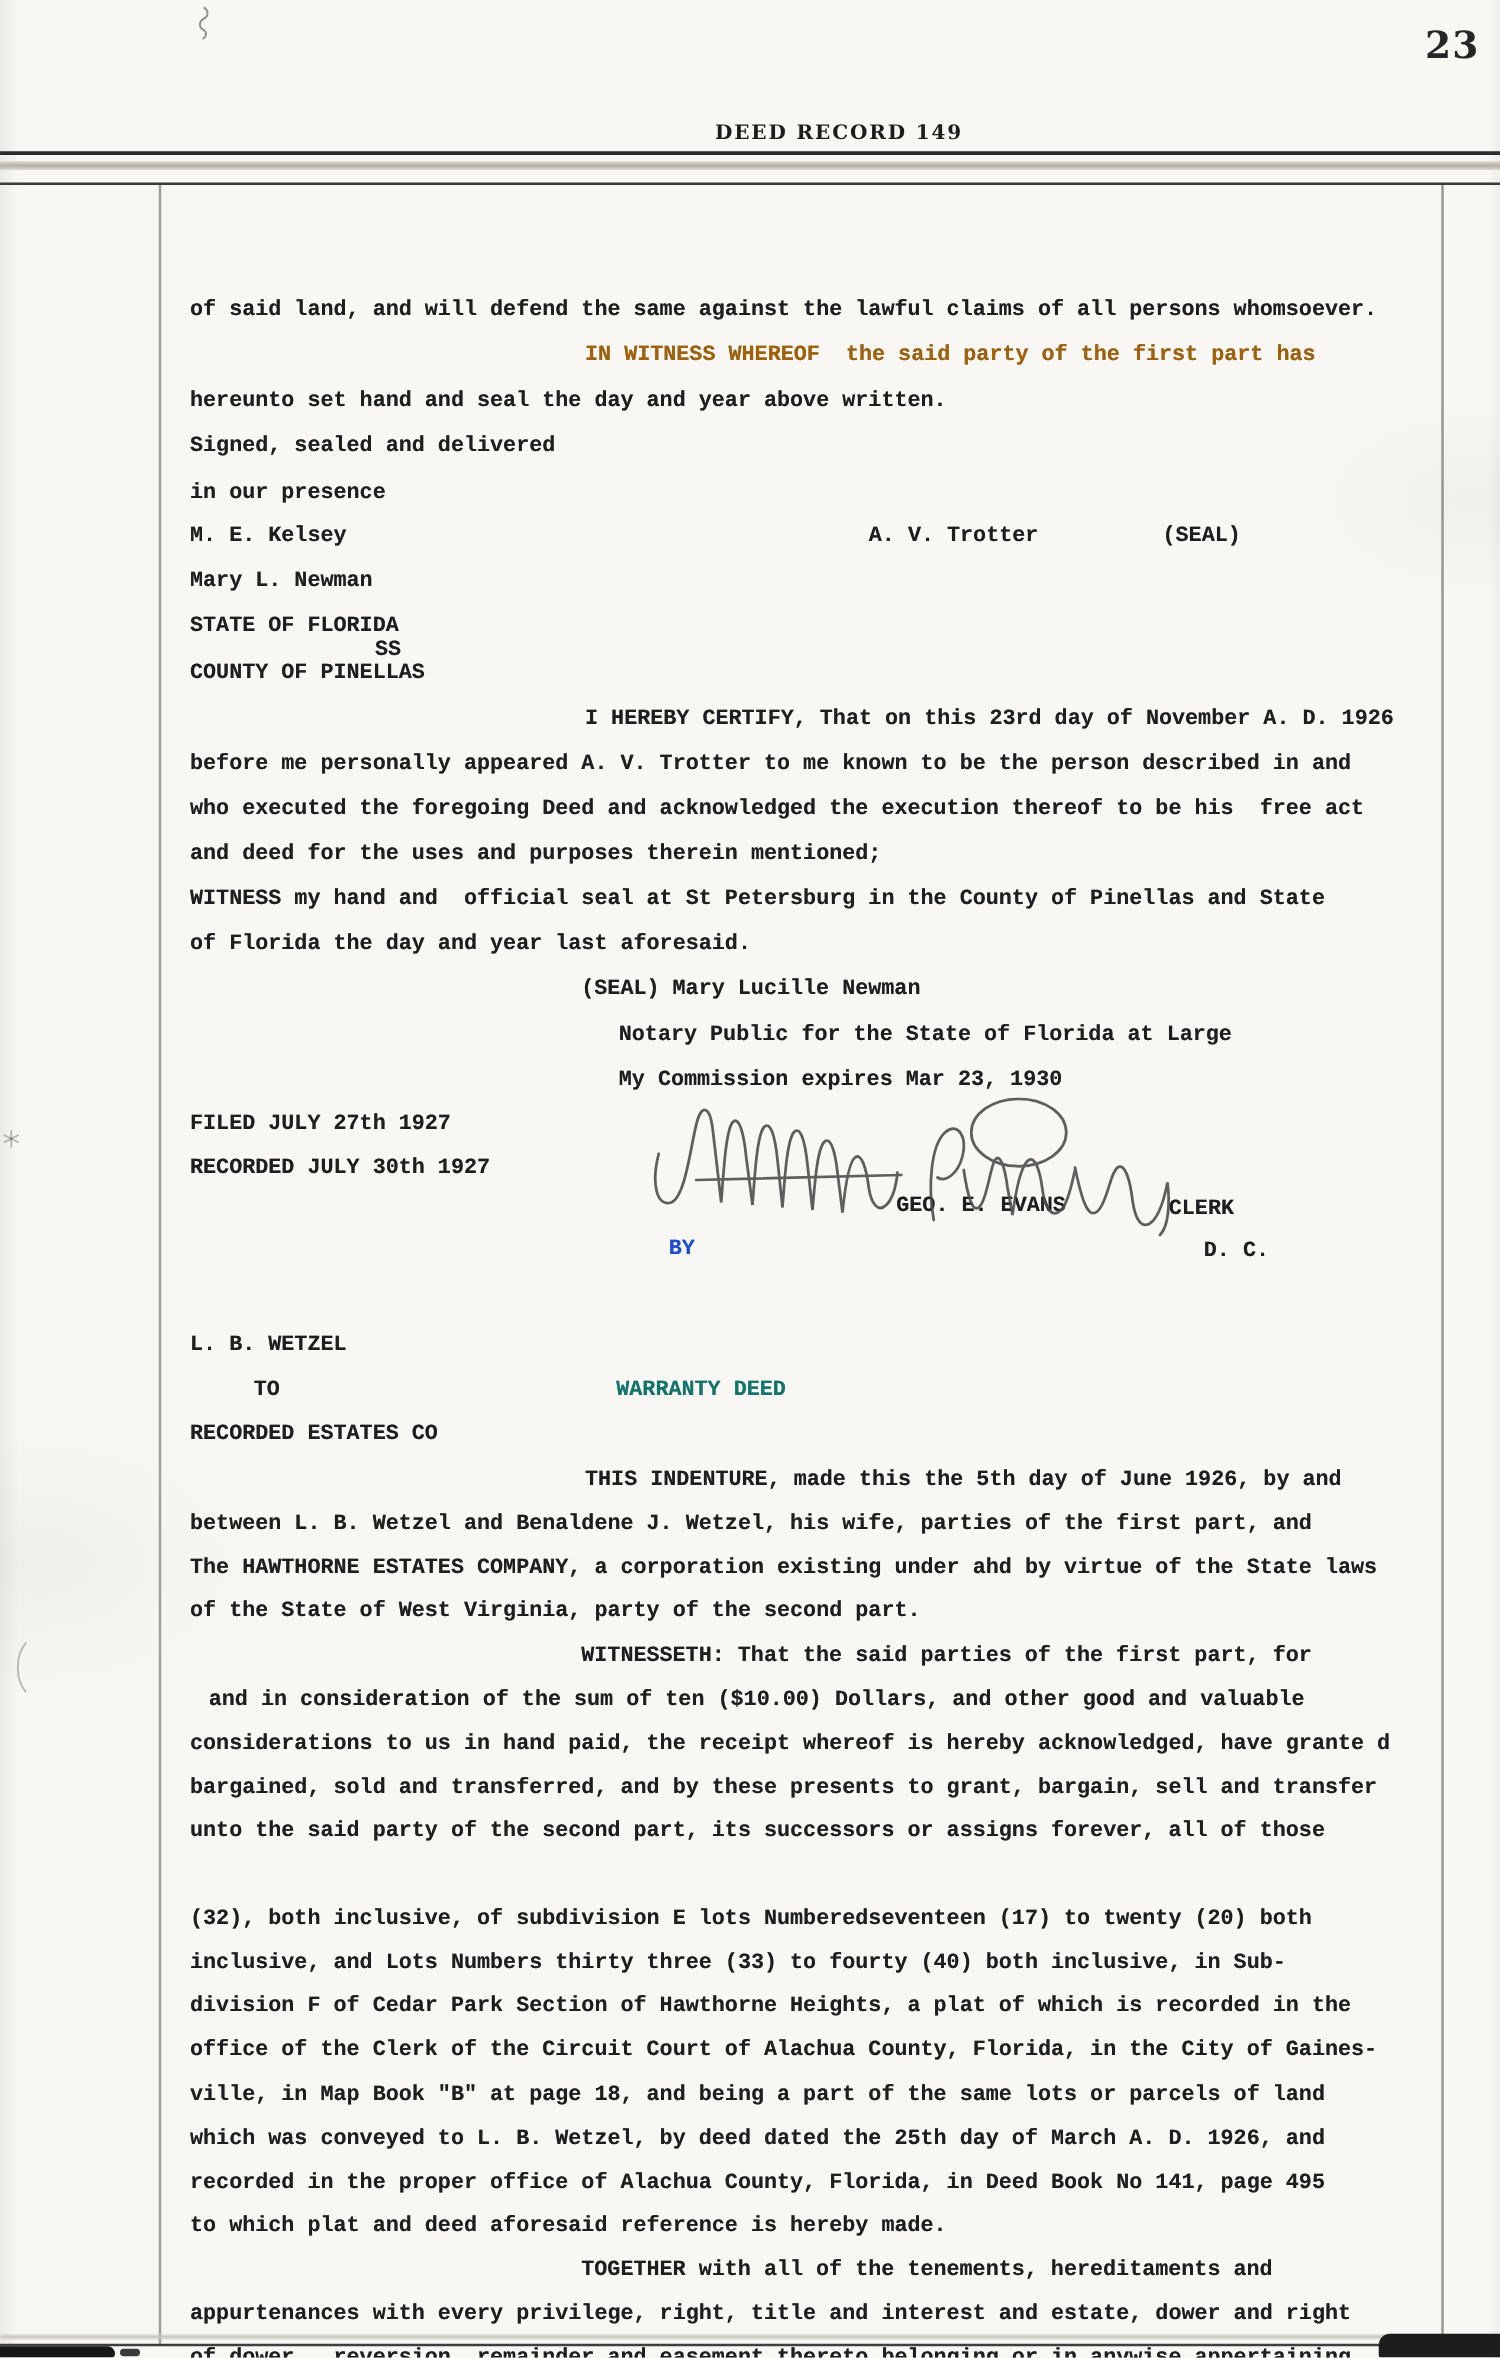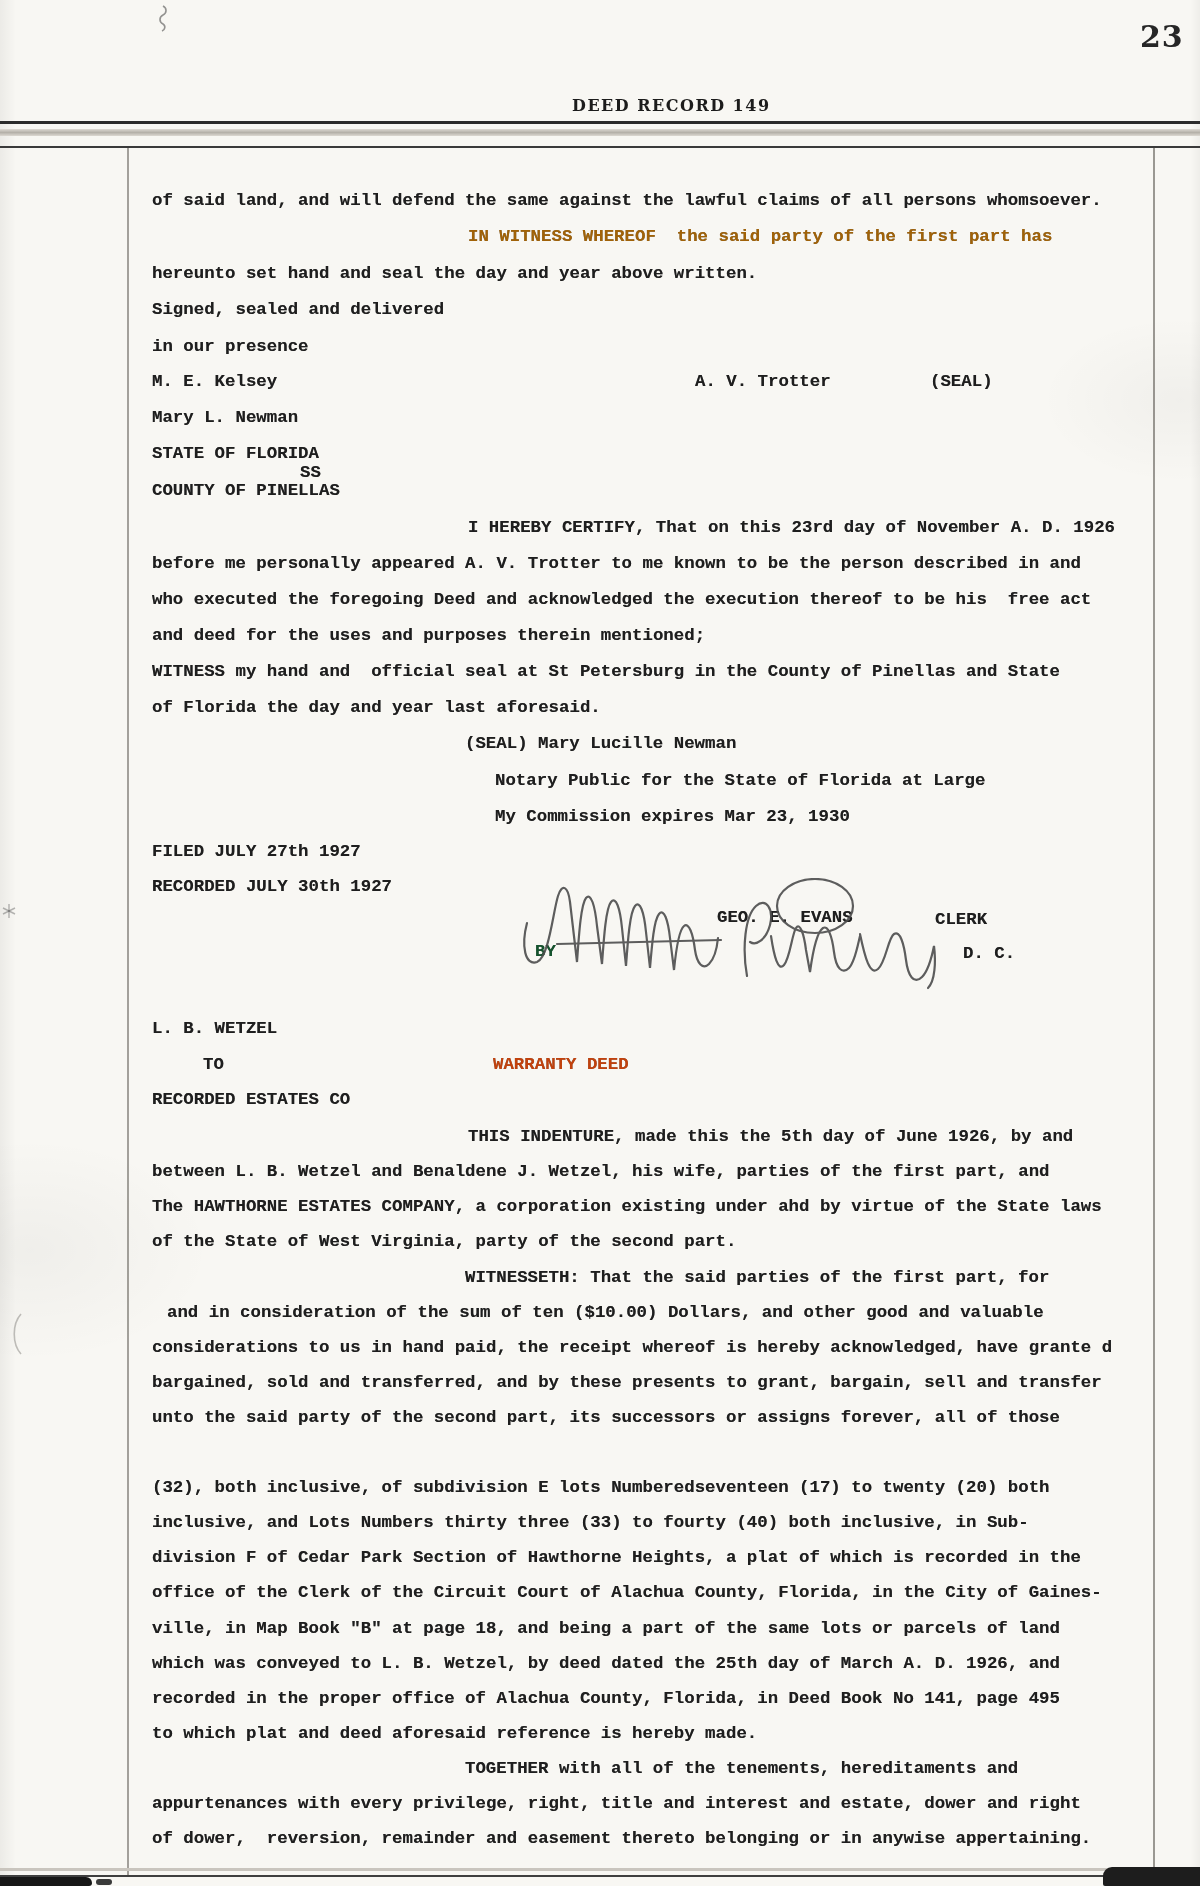--- a/index.html
+++ b/index.html
@@ -32,21 +32,21 @@
   .vline{position:absolute;top:148px;height:1729px;}
   .vline-left{left:127px;width:2px;background:rgba(92,89,82,0.55);}
   .vline-right{left:1153px;width:2px;background:rgba(92,89,82,0.6);}
   .corner-bl{position:absolute;left:0;top:1877px;width:92px;height:9px;background:#171717;border-radius:0 6px 3px 0;}
   .corner-bl2{position:absolute;left:96px;top:1879px;width:16px;height:6px;background:#3a3a3a;border-radius:3px;}
   .corner-br{position:absolute;left:1103px;top:1867px;width:97px;height:19px;background:#1d1d1d;border-radius:9px 0 0 2px;}
   #typed-layer{position:absolute;left:0;top:0;width:1200px;height:1886px;}
   .line{
     position:absolute;white-space:pre;
     font:700 17.4px/22px "Liberation Mono", monospace;
-    color:#1e1e1e;text-shadow:0 0 .4px rgba(20,20,20,.55);
+    color:#1e1e1e;text-shadow:0 0 .4px rgba(20,20,20,.55);margin-top:48px;
   }
   .sig{position:absolute;left:515px;top:878px;width:440px;height:120px;}
   .artifact{position:absolute;}
 </style>
 </head>
 <body>
 
 <div class="page-number">23</div>
 <div class="deed-header">DEED RECORD 149</div>
 
@@ -76,25 +76,25 @@
     <div class="line" style="left: 152px; top: 625px; color: rgb(30, 30, 30);">and deed for the uses and purposes therein mentioned;</div>
     <div class="line" style="left: 152px; top: 661px; color: rgb(30, 30, 30);">WITNESS my hand and  official seal at St Petersburg in the County of Pinellas and State</div>
     <div class="line" style="left: 152px; top: 697px; color: rgb(30, 30, 30);">of Florida the day and year last aforesaid.</div>
     <div class="line" style="left: 465px; top: 733px; color: rgb(30, 30, 30);">(SEAL) Mary Lucille Newman</div>
     <div class="line" style="left: 495px; top: 770px; color: rgb(30, 30, 30);">Notary Public for the State of Florida at Large</div>
     <div class="line" style="left: 495px; top: 806px; color: rgb(30, 30, 30);">My Commission expires Mar 23, 1930</div>
     <div class="line" style="left: 152px; top: 841px; color: rgb(30, 30, 30);">FILED JULY 27th 1927</div>
     <div class="line" style="left: 152px; top: 876px; color: rgb(30, 30, 30);">RECORDED JULY 30th 1927</div>
     <div class="line" style="left: 717px; top: 907px; color: rgb(30, 30, 30);">GEO. E. EVANS</div>
     <div class="line" style="left: 935px; top: 909px; color: rgb(30, 30, 30);">CLERK</div>
-    <div class="line" style="left: 535px; top: 941px; color: #14532d;">BY</div>
+    <div class="line" style="left: 535px; top: 941px; color: #1d4ed8;">BY</div>
     <div class="line" style="left: 963px; top: 943px; color: rgb(30, 30, 30);">D. C.</div>
     <div class="line" style="left: 152px; top: 1018px; color: rgb(30, 30, 30);">L. B. WETZEL</div>
     <div class="line" style="left: 203px; top: 1054px; color: rgb(30, 30, 30);">TO</div>
-    <div class="line" style="left: 493px; top: 1054px; color: #c2410c;">WARRANTY DEED</div>
+    <div class="line" style="left: 493px; top: 1054px; color: #0f766e;">WARRANTY DEED</div>
     <div class="line" style="left: 152px; top: 1089px; color: rgb(30, 30, 30);">RECORDED ESTATES CO</div>
     <div class="line" style="left: 468px; top: 1126px; color: rgb(30, 30, 30);">THIS INDENTURE, made this the 5th day of June 1926, by and</div>
     <div class="line" style="left: 152px; top: 1161px; color: rgb(30, 30, 30);">between L. B. Wetzel and Benaldene J. Wetzel, his wife, parties of the first part, and</div>
     <div class="line" style="left: 152px; top: 1196px; color: rgb(30, 30, 30);">The HAWTHORNE ESTATES COMPANY, a corporation existing under ahd by virtue of the State laws</div>
     <div class="line" style="left: 152px; top: 1231px; color: rgb(30, 30, 30);">of the State of West Virginia, party of the second part.</div>
     <div class="line" style="left: 465px; top: 1267px; color: rgb(30, 30, 30);">WITNESSETH: That the said parties of the first part, for</div>
     <div class="line" style="left: 167px; top: 1302px; color: rgb(30, 30, 30);">and in consideration of the sum of ten ($10.00) Dollars, and other good and valuable</div>
     <div class="line" style="left: 152px; top: 1337px; color: rgb(30, 30, 30);">considerations to us in hand paid, the receipt whereof is hereby acknowledged, have grante d</div>
     <div class="line" style="left: 152px; top: 1372px; color: rgb(30, 30, 30);">bargained, sold and transferred, and by these presents to grant, bargain, sell and transfer</div>
     <div class="line" style="left: 152px; top: 1407px; color: rgb(30, 30, 30);">unto the said party of the second part, its successors or assigns forever, all of those</div>

